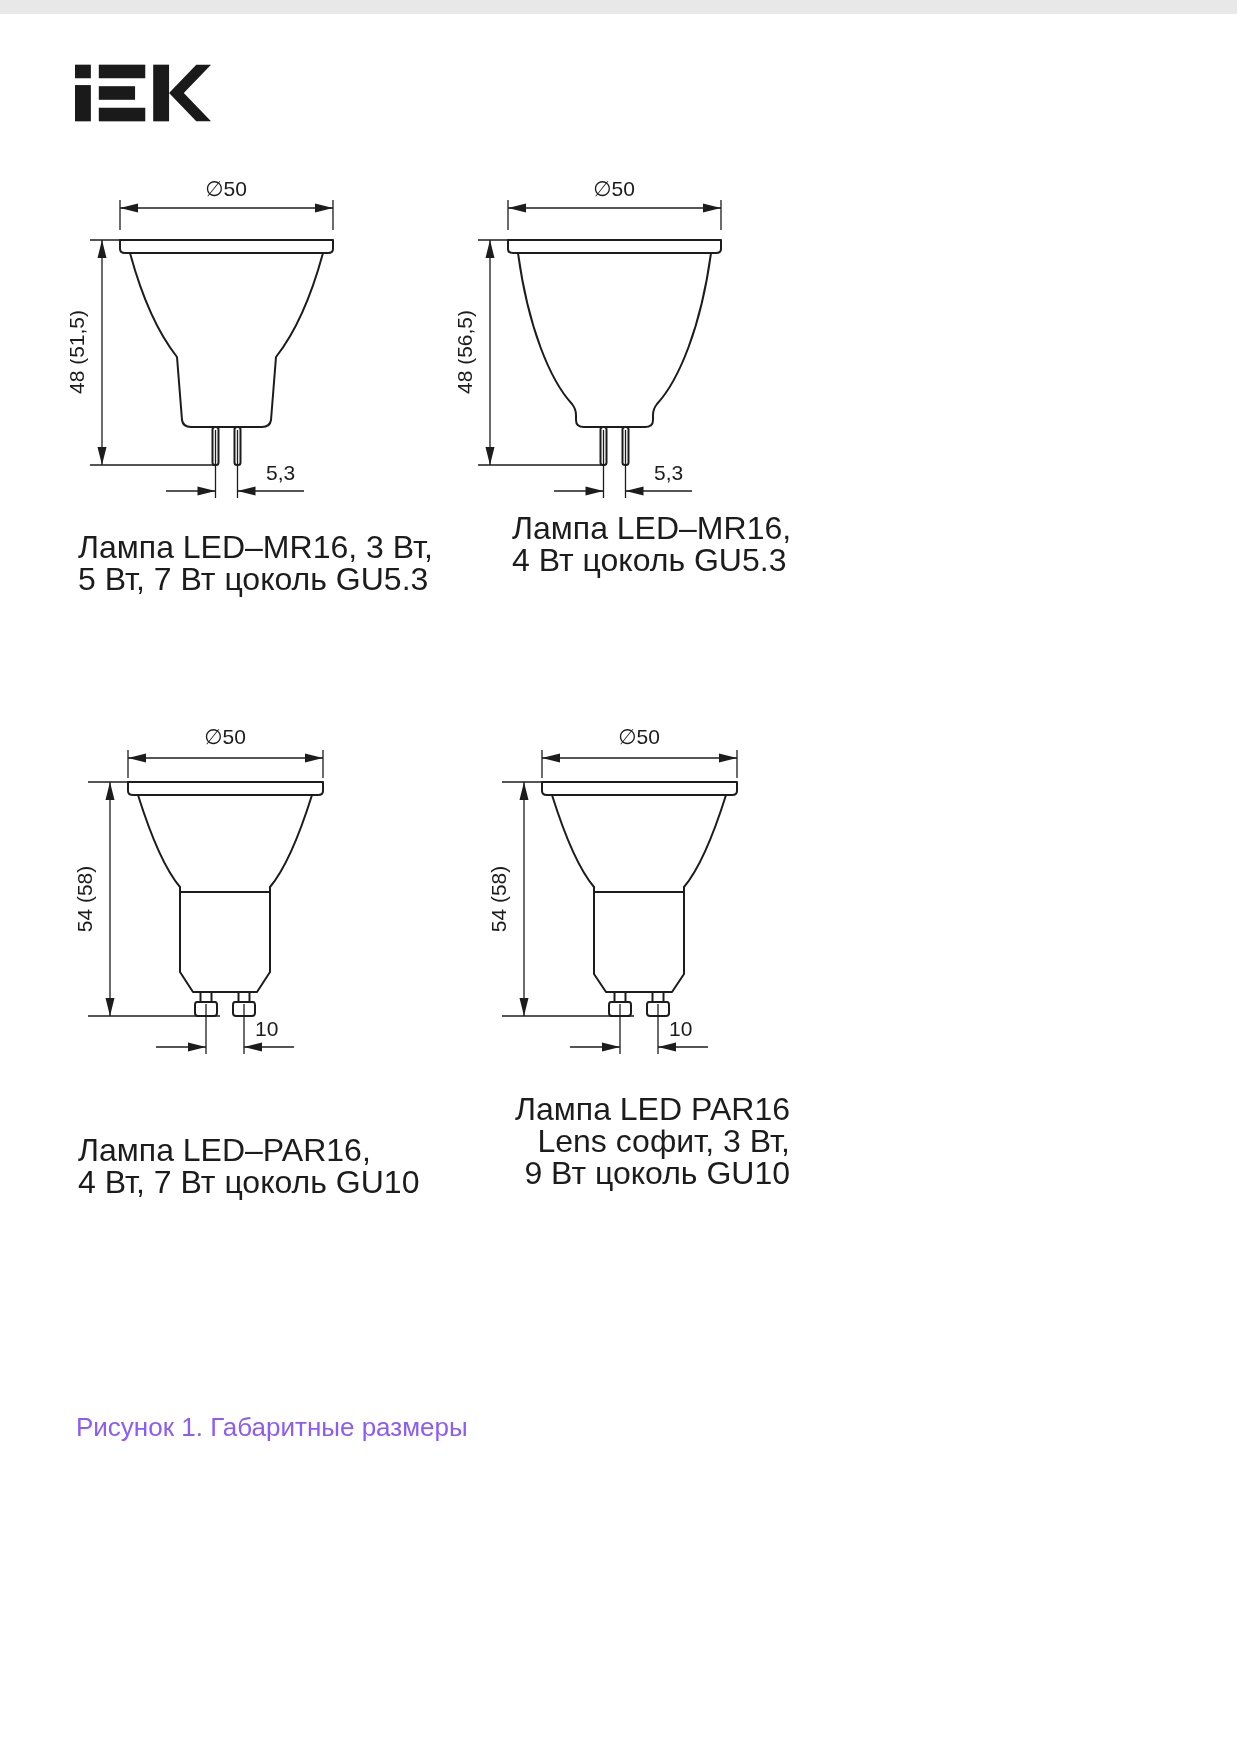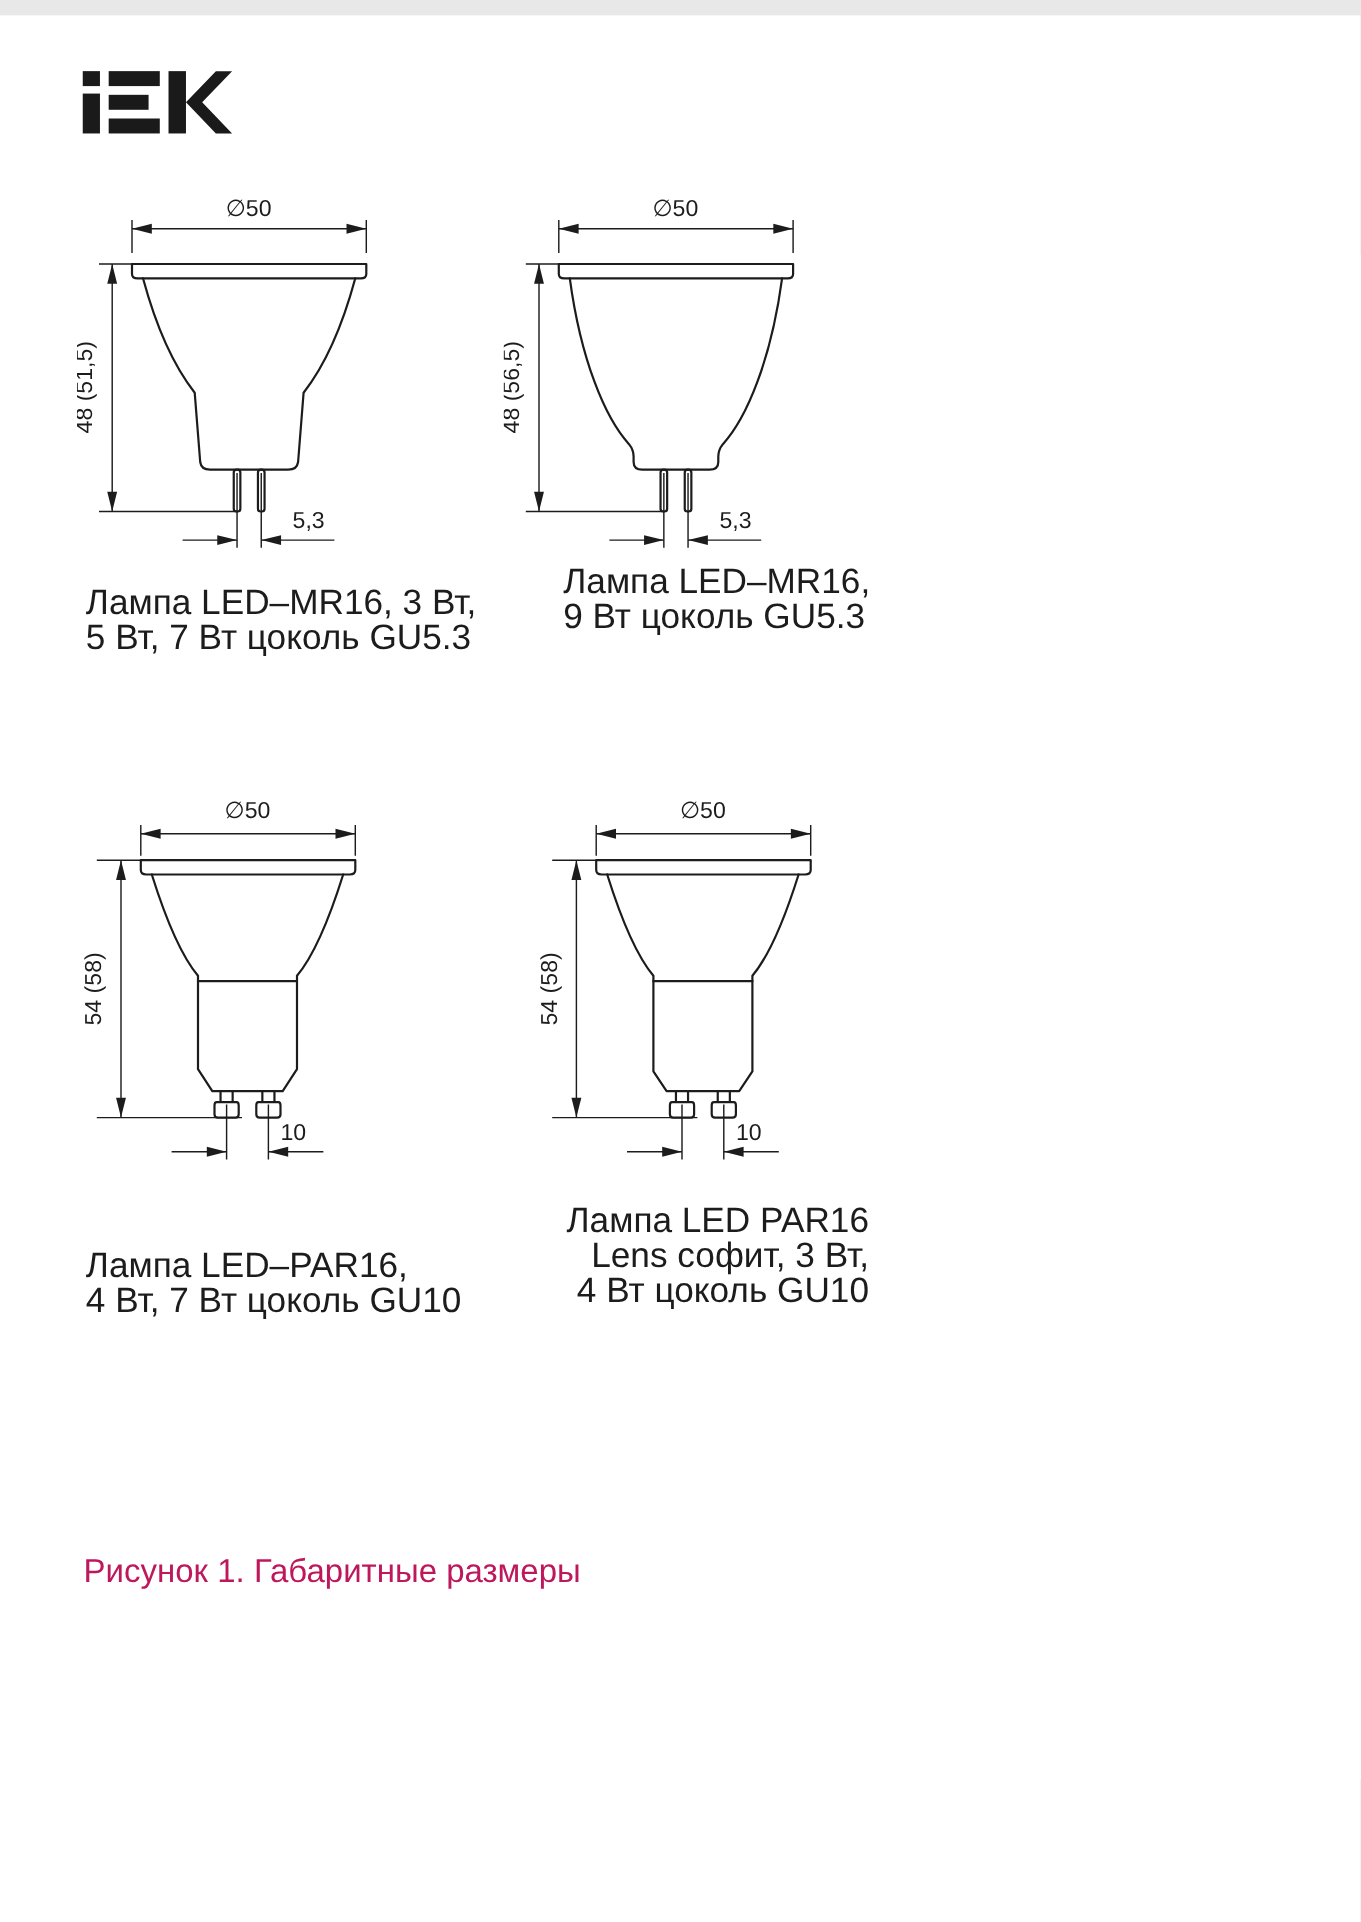--- a/index.html
+++ b/index.html
@@ -22,22 +22,22 @@
   .outline{stroke:#1c1c1c;stroke-width:2;fill:none;stroke-linejoin:round;stroke-linecap:round;}
   .dim{stroke:#1c1c1c;stroke-width:1.3;fill:none;}
   .arrow{fill:#1c1c1c;stroke:none;}
   .caption{
     font-size:32px;
     line-height:32px;
     color:#1c1c1c;
     white-space:nowrap;
   }
   .figure-caption{
-    font-size:30px;
-    color:#be185d;
+    font-size:26px;
+    color:#8b5cf6;
     white-space:nowrap;
   }
 </style>
 </head>
 <body>
 
 <div id="page">
 
   <div class="abs" style="left:75px;top:50px;">
     <svg width="136" height="58" viewBox="0 0 240 100" aria-label="IEK">
@@ -129,21 +129,21 @@
     </svg>
   </div>
 
   <div class="abs caption" style="left:78px;top:517px;">
     <div>Лампа LED–MR16, 3 Вт,</div>
     <div>5 Вт, 7 Вт цоколь GU5.3</div>
   </div>
 
   <div class="abs caption" style="left:512px;top:498px;">
     <div>Лампа LED–MR16,</div>
-    <div>9 Вт цоколь GU5.3</div>
+    <div>4 Вт цоколь GU5.3</div>
   </div>
 
   <div class="abs" style="left:70px;top:700px;">
     <svg width="320" height="360" viewBox="0 0 320 360">
       <g>
         <text x="155" y="30" text-anchor="middle">∅50</text>
         <line class="dim" x1="58" y1="44" x2="253" y2="44"></line>
         <polygon class="arrow" points="58,44 76,39.5 76,48.5"></polygon>
         <polygon class="arrow" points="253,44 235,39.5 235,48.5"></polygon>
         <line class="dim" x1="58" y1="36" x2="58" y2="64"></line>
@@ -214,18 +214,18 @@
   </div>
 
   <div class="abs caption" style="left:78px;top:1120px;">
     <div>Лампа LED–PAR16,</div>
     <div>4 Вт, 7 Вт цоколь GU10</div>
   </div>
 
   <div class="abs caption" style="left:515px;top:1079px;text-align:right;">
     <div>Лампа LED PAR16</div>
     <div>Lens софит, 3 Вт,</div>
-    <div>4 Вт цоколь GU10</div>
+    <div>9 Вт цоколь GU10</div>
   </div>
 
   <div class="abs figure-caption" style="left:76px;top:1398px;">Рисунок 1. Габаритные размеры</div>
 
 </div>
 
 </body></html>

